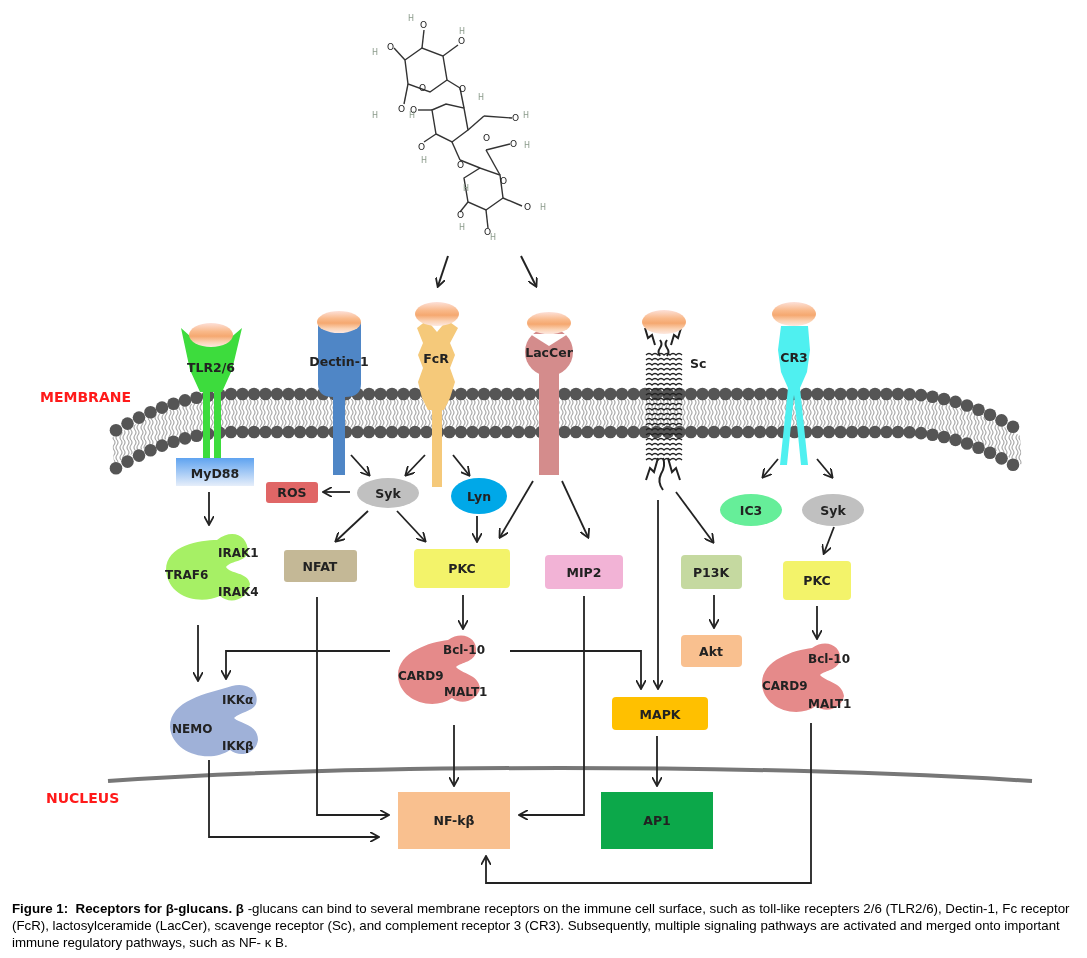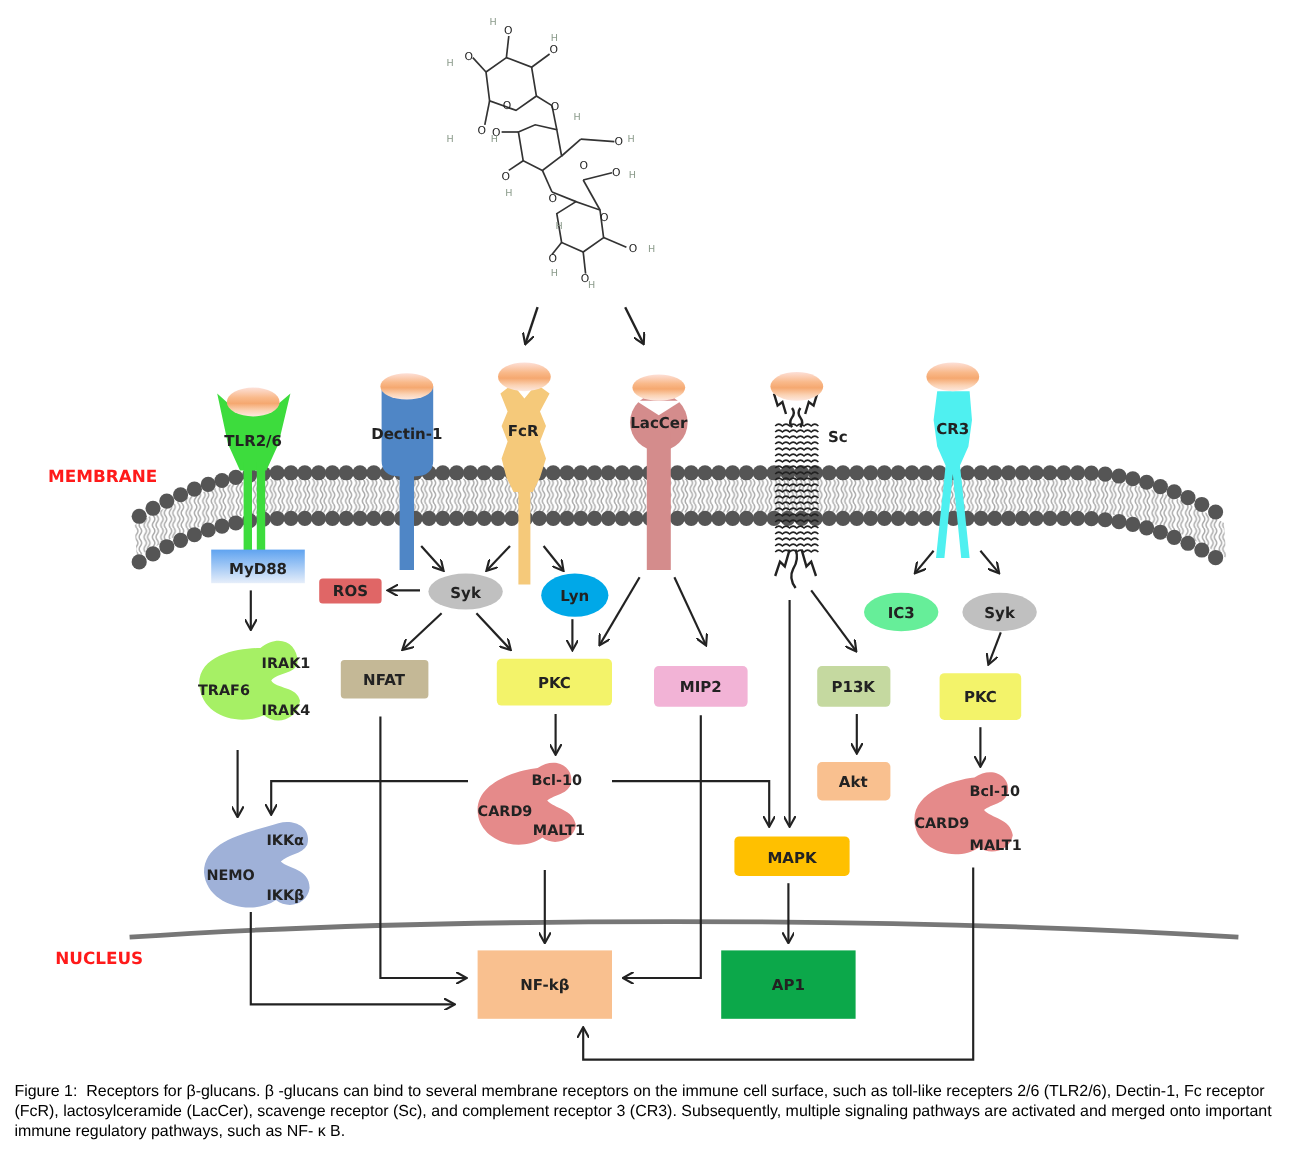--- a/index.html
+++ b/index.html
@@ -1,21 +1,21 @@
 <!DOCTYPE html>
 <html><head>
 <meta charset="utf-8">
 <style>
   html, body { margin: 0; padding: 0; background: #ffffff; }
   body { width: 1087px; height: 958px; position: relative; overflow: hidden; font-family: "DejaVu Sans", sans-serif; }
   #diagram { position: absolute; left: 0; top: 0; }
   .lbl { font-family: "DejaVu Sans", sans-serif; font-weight: bold; fill: #222; }
   .red { fill: #ff1a1a; font-weight: bold; font-family: "DejaVu Sans", sans-serif; }
   .caption { position: absolute; left: 12px; top: 900px; width: 1070px; font-family: "Liberation Sans", sans-serif; font-size: 13.3px; line-height: 17px; color: #000; }
-  .caption b { font-weight: normal; }
+  .caption b { font-weight: bold; }
 </style>
 </head>
 <body>
 
 <svg id="diagram" width="1087" height="890" viewBox="0 0 1087 890" xmlns="http://www.w3.org/2000/svg">
   <defs>
     <marker id="ah" markerWidth="10" markerHeight="10" refX="8" refY="5" orient="auto" markerUnits="userSpaceOnUse">
       <path d="M0,0 L9,5 L0,10" fill="none" stroke="#222" stroke-width="1.8"></path>
     </marker>
     <linearGradient id="lig" x1="0" y1="0" x2="0" y2="1">

